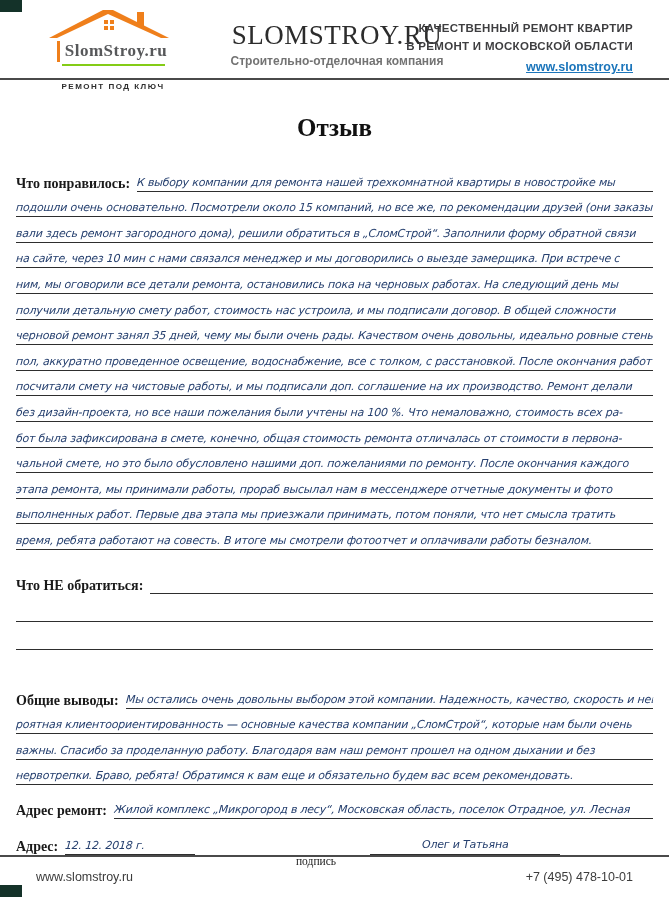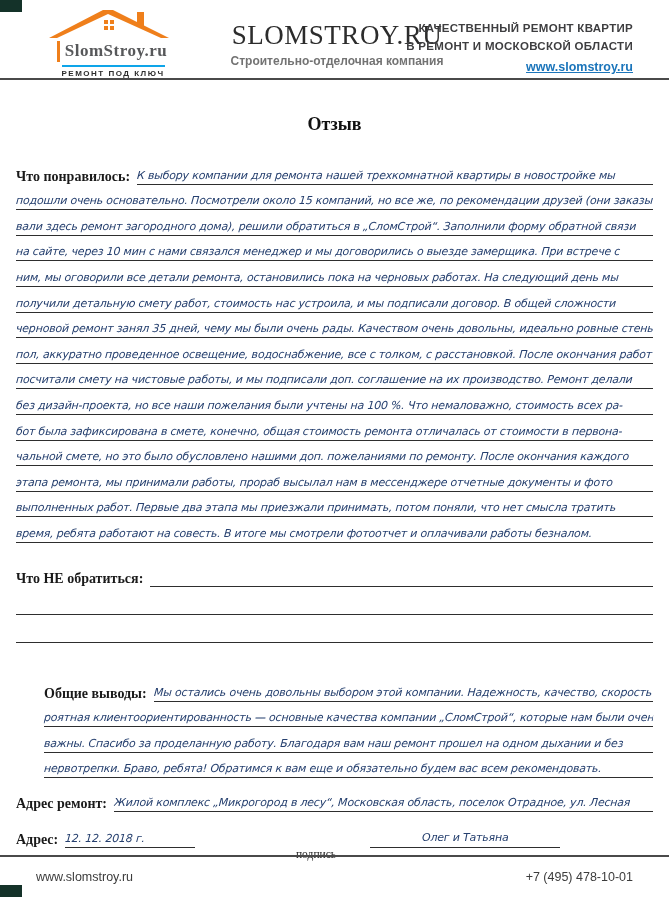--- a/index.html
+++ b/index.html
@@ -12,45 +12,45 @@
   .corner-mark { position:absolute; left:0; width:22px; height:12px; background:#143229; }
   .corner-mark.top { top:0; }
   .corner-mark.bottom { bottom:0; }
 
   
   .header { position:relative; height:80px; border-bottom:2px solid #4a4a4a; }
   .logo { position:absolute; left:38px; top:8px; width:150px; text-align:center; }
   .logo-roof { display:block; margin:0 auto; }
   .logo-name-wrap { display:inline-block; border-left:3px solid #ef7f1b; padding:0 2px 1px 5px; margin-top:-6px; }
   .logo-name { font-family:"Liberation Serif", serif; font-weight:bold; font-size:17px; color:#57585a; letter-spacing:.5px; }
-  .logo-tagline { display:inline-block; border-top:2px solid #0ea5e9; margin-top:2px; padding-top:2px; font-family:"Liberation Sans", sans-serif; font-weight:bold; font-size:8px; letter-spacing:1.5px; color:#2d2d2d; }
+  .logo-tagline { display:inline-block; border-top:2px solid #84cc16; margin-top:2px; padding-top:16px; font-family:"Liberation Sans", sans-serif; font-weight:bold; font-size:8px; letter-spacing:1.5px; color:#2d2d2d; }
   .brand { position:absolute; left:200px; right:195px; top:20px; text-align:center; }
   .brand-title { font-family:"Liberation Serif", serif; font-size:27px; letter-spacing:.5px; color:#2c2c2c; }
   .brand-sub { margin-top:3px; font-family:"Liberation Sans", sans-serif; font-weight:bold; font-size:12px; color:#737373; }
   .header-right { position:absolute; right:36px; top:20px; text-align:right; font-family:"Liberation Sans", sans-serif; }
   .hr-line { font-weight:bold; font-size:11.5px; color:#3e3e40; line-height:1.55; letter-spacing:.3px; }
   .hr-site { display:inline-block; margin-top:4px; font-weight:bold; font-size:12.5px; color:#1b75bb; text-decoration:underline; cursor:pointer; }
 
   
-  .doc-title { text-align:center; margin:34px 0 24px; font-size:18px; font-weight:bold; color:#111; }
+  .doc-title { text-align:center; margin:34px 0 24px; font-size:25px; font-weight:bold; color:#111; }
 
   
   .content { padding:0 16px; }
   .label { font-weight:bold; font-size:14px; white-space:nowrap; padding-right:7px; }
   .hw {
     font-family:"DejaVu Sans", sans-serif; font-style:italic;
     color:#26406f; font-size:11px; letter-spacing:-.2px;
     white-space:nowrap; overflow:hidden; transform:skewX(-4deg);
   }
   .row { height:25.6px; border-bottom:1px solid #2e2e2e; display:flex; align-items:flex-end; padding-bottom:2px; }
   .row-first { border-bottom:none; padding-bottom:0; }
   .row-first .fill { flex:1; border-bottom:1px solid #2e2e2e; align-self:stretch; display:flex; align-items:flex-end; padding-bottom:2px; min-width:0; }
   .sec-disliked { margin-top:16px; }
   .sec-disliked .row { height:28px; }
-  .sec-conclusions { margin-top:33px;margin-left:28px; }
+  .sec-conclusions { margin-top:33px; }
   .sec-address { margin-top:8px; }
   .sec-address .row { height:26px; }
   .date-row { margin-top:10px; display:flex; align-items:flex-end; height:26px; }
   .date-fill { width:130px; border-bottom:1px solid #2e2e2e; align-self:stretch; display:flex; align-items:flex-end; padding-bottom:2px; }
   .sig-block { margin-left:175px; width:190px; text-align:center; }
   .sig-line { border-bottom:1px solid #2e2e2e; padding-bottom:2px; }
   .sig-caption { text-align:center; margin-left:205px; width:190px; font-size:11.5px; color:#222; }
 
   
   .footer {

